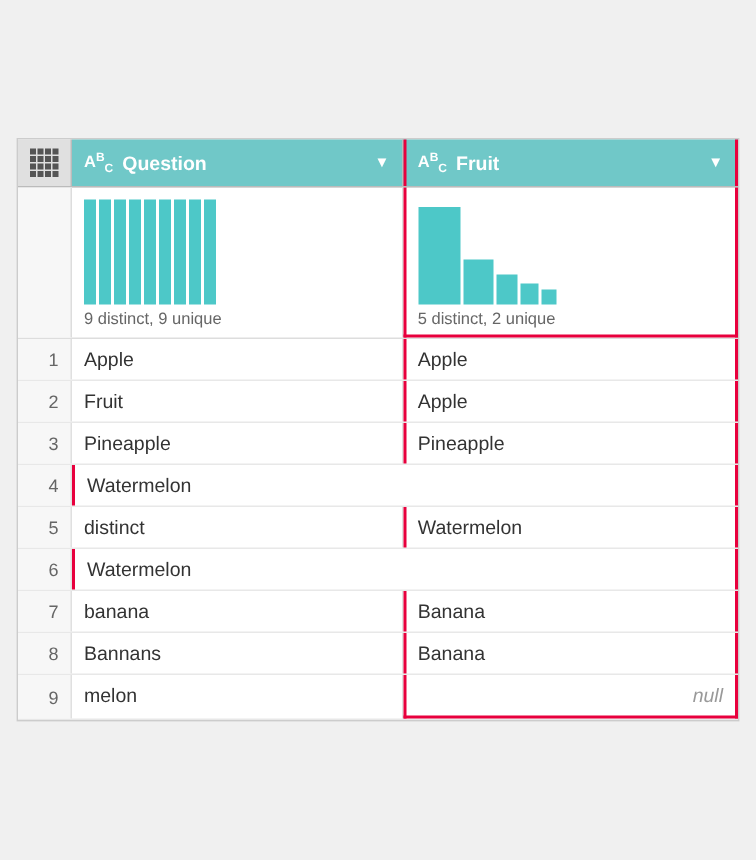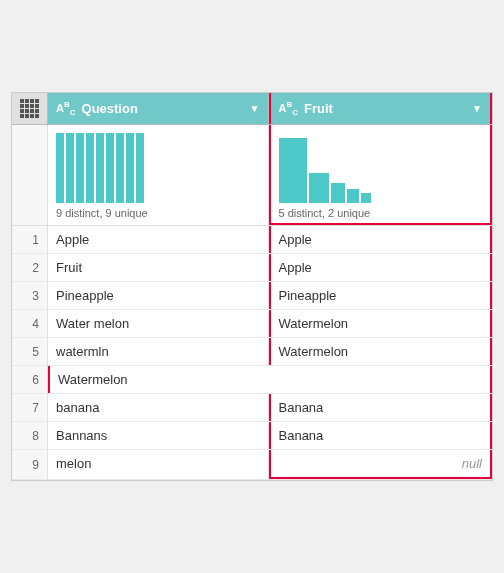--- a/index.html
+++ b/index.html
@@ -230,26 +230,25 @@
         <div class="data-cell">Fruit</div>
         <div class="data-cell" style="border-left: 2px solid #e8003d; border-right: 2px solid #e8003d;">Apple</div>
       </div>
       <div class="data-row">
         <div class="row-num">3</div>
         <div class="data-cell">Pineapple</div>
         <div class="data-cell" style="border-left: 2px solid #e8003d; border-right: 2px solid #e8003d;">Pineapple</div>
       </div>
       <div class="data-row">
         <div class="row-num">4</div>
-        <div class="data-cell">Water melon</div>
         <div class="data-cell" style="border-left: 2px solid #e8003d; border-right: 2px solid #e8003d;">Watermelon</div>
       </div>
       <div class="data-row">
         <div class="row-num">5</div>
-        <div class="data-cell">watermln</div>
+        <div class="data-cell">distinct</div>
         <div class="data-cell" style="border-left: 2px solid #e8003d; border-right: 2px solid #e8003d;">Watermelon</div>
       </div>
       <div class="data-row">
         <div class="row-num">6</div>
         <div class="data-cell" style="border-left: 2px solid #e8003d; border-right: 2px solid #e8003d;">Watermelon</div>
       </div>
       <div class="data-row">
         <div class="row-num">7</div>
         <div class="data-cell">banana</div>
         <div class="data-cell" style="border-left: 2px solid #e8003d; border-right: 2px solid #e8003d;">Banana</div>

